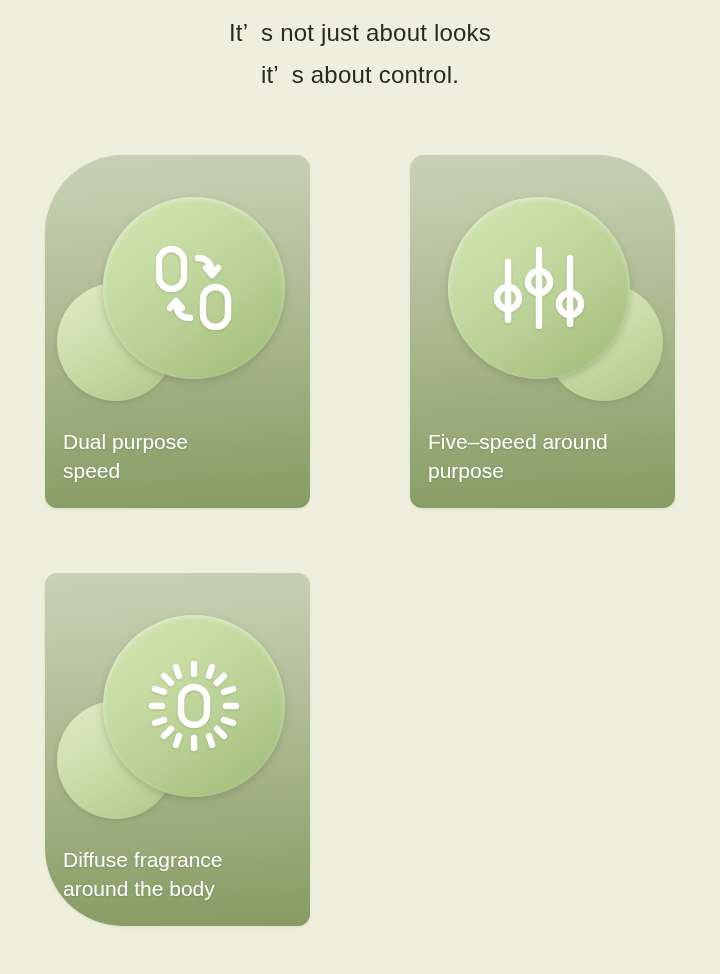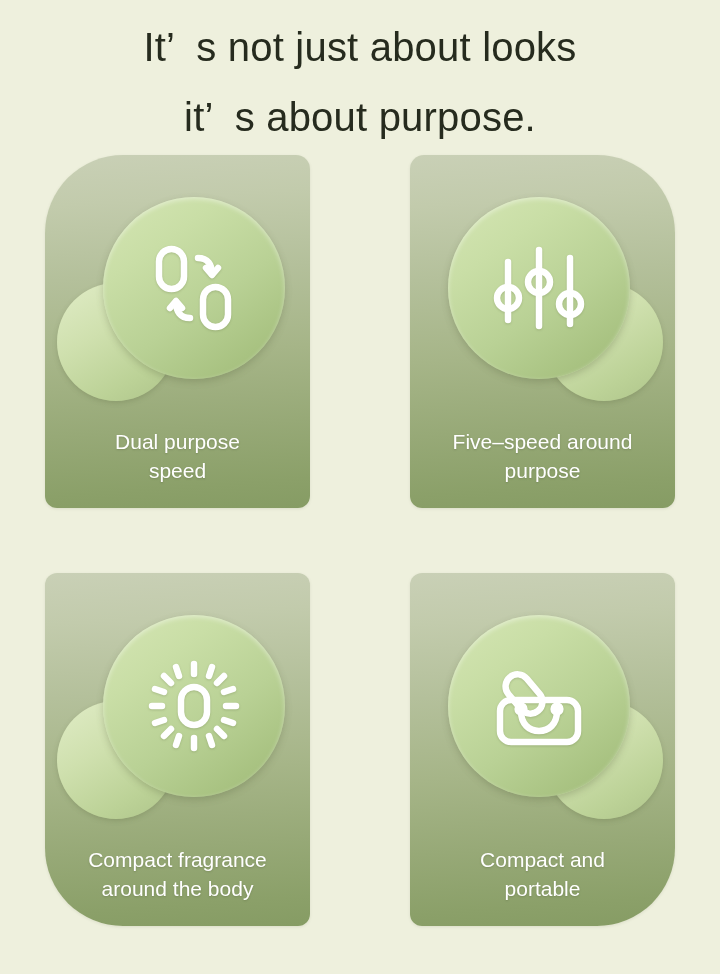--- a/index.html
+++ b/index.html
@@ -17,21 +17,21 @@
 
   
   .headline {
     position: absolute;
     top: 0;
     left: 0;
     width: 720px;
     padding-top: 12px;
     text-align: center;
     color: #262b1e;
-    font-size: 40px;
+    font-size: 24px;
     font-weight: 400;
     line-height: 1.75;
     letter-spacing: 0.2px;
   }
   .headline .line {
     display: block;
     white-space: pre;
   }
 
   
@@ -113,35 +113,35 @@
     display: block;
     filter: drop-shadow(0 1px 1px rgba(96,110,70,0.28));
   }
 
   
   .caption {
     position: absolute;
     left: 0;
     right: 0;
     bottom: 22px;
-    text-align: center;
+    text-align: left;
     color: #ffffff;
     font-size: 21px;
     line-height: 1.38;
-    padding: 0 8px;
+    padding: 0 18px;
     text-shadow: 0 1px 2px rgba(80,92,58,0.32);
   }
   .caption .cl { display: block; white-space: pre; }
 </style>
 </head>
 <body>
 
 <div class="headline">
   <span class="line">It’  s not just about looks</span>
-  <span class="line">it’  s about purpose.</span>
+  <span class="line">it’  s about control.</span>
 </div>
 
 <div class="grid">
 
   <div class="card tl left-lean">
     <div class="blob-wrap">
       <div class="blob-secondary"></div>
       <div class="blob-primary"></div>
     </div>
     <div class="icon-holder">
@@ -201,38 +201,19 @@
         <line x1="63" y1="78" x2="66" y2="87"></line>
         <line x1="66" y1="9" x2="63" y2="18"></line>
         <line x1="33" y1="78" x2="30" y2="87"></line>
         <line x1="9" y1="31" x2="18" y2="34"></line>
         <line x1="78" y1="62" x2="87" y2="65"></line>
         <line x1="9" y1="65" x2="18" y2="62"></line>
         <line x1="78" y1="34" x2="87" y2="31"></line>
       </svg>
     </div>
     <div class="caption">
-      <span class="cl">Compact fragrance</span>
+      <span class="cl">Diffuse fragrance</span>
       <span class="cl">around the body</span>
     </div>
   </div>
 
-  <div class="card br right-lean">
-    <div class="blob-wrap">
-      <div class="blob-secondary"></div>
-      <div class="blob-primary"></div>
-    </div>
-    <div class="icon-holder">
-      <svg width="96" height="96" viewBox="0 0 96 96" fill="none" stroke="#ffffff" stroke-width="6.5" stroke-linecap="round" stroke-linejoin="round">
-        <rect x="21" y="14" width="24" height="44" rx="12" transform="rotate(-40 33 36)"></rect>
-        <rect x="9" y="42" width="78" height="42" rx="11"></rect>
-        <path d="M30 53 c0 13 8 20 18 20 c10 0 18 -7 18 -20"></path>
-        <circle cx="30" cy="51" r="3.4"></circle>
-        <circle cx="66" cy="51" r="3.4"></circle>
-      </svg>
-    </div>
-    <div class="caption">
-      <span class="cl">Compact and</span>
-      <span class="cl">portable</span>
-    </div>
-  </div>
 
 </div>
 
 </body></html>

